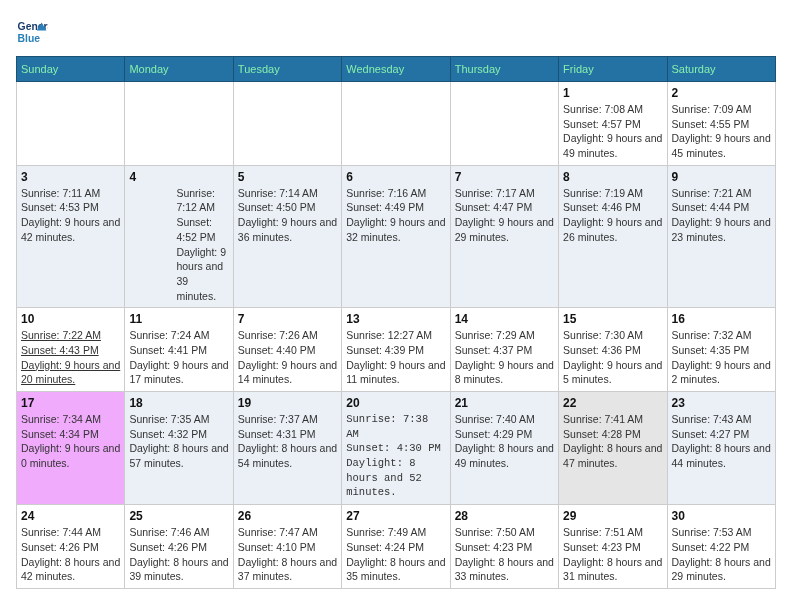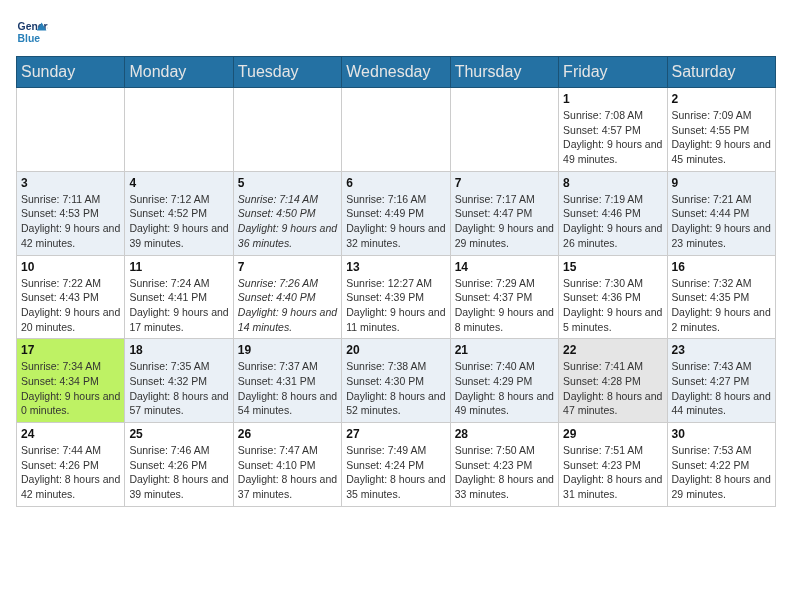--- a/index.html
+++ b/index.html
@@ -37,24 +37,24 @@
       font-size: 15px;
       color: #444;
     }
     .calendar {
       width: 100%;
       border-collapse: collapse;
       font-size: 11px;
     }
     .calendar th {
       background: #2471a3;
-      color: #e5e5e5;
+      color: #86efac;
       padding: 6px 4px;
       text-align: left;
-      font-size: 16px;
+      font-size: 11px;
       font-weight: normal;
       border: 1px solid #1a5276;
     }
     .calendar td {
       vertical-align: top;
       padding: 4px;
       border: 1px solid #ccc;
       background: #fff;
       width: 108px;
       min-height: 80px;
@@ -132,27 +132,27 @@
       </tr>
       <tr>
         <td style="background: rgb(234, 240, 246);">
           <div class="day-num">3</div>
           <div class="day-info" style="white-space: pre-line;">Sunrise: 7:11 AM
 Sunset: 4:53 PM
 Daylight: 9 hours and 42 minutes.</div>
         </td>
         <td style="background: rgb(234, 240, 246);">
           <div class="day-num">4</div>
-          <div class="day-info" style="white-space: pre-line;">Sunrise: 7:12 AM
+          <div class="day-info" style="white-space: pre-line; margin-left: 47px;">Sunrise: 7:12 AM
 Sunset: 4:52 PM
 Daylight: 9 hours and 39 minutes.</div>
         </td>
         <td style="background: rgb(234, 240, 246);">
           <div class="day-num">5</div>
-          <div class="day-info" style="white-space: pre-line; font-style: italic;">Sunrise: 7:14 AM
+          <div class="day-info" style="white-space: pre-line;">Sunrise: 7:14 AM
 Sunset: 4:50 PM
 Daylight: 9 hours and 36 minutes.</div>
         </td>
         <td style="background: rgb(234, 240, 246);">
           <div class="day-num">6</div>
           <div class="day-info" style="white-space: pre-line;">Sunrise: 7:16 AM
 Sunset: 4:49 PM
 Daylight: 9 hours and 32 minutes.</div>
         </td>
         <td style="background: rgb(234, 240, 246);">
@@ -170,33 +170,33 @@
         <td style="background: rgb(234, 240, 246);">
           <div class="day-num">9</div>
           <div class="day-info" style="white-space: pre-line;">Sunrise: 7:21 AM
 Sunset: 4:44 PM
 Daylight: 9 hours and 23 minutes.</div>
         </td>
       </tr>
       <tr>
         <td>
           <div class="day-num">10</div>
-          <div class="day-info" style="white-space: pre-line;">Sunrise: 7:22 AM
+          <div class="day-info" style="white-space: pre-line; text-decoration: underline;">Sunrise: 7:22 AM
 Sunset: 4:43 PM
 Daylight: 9 hours and 20 minutes.</div>
         </td>
         <td>
           <div class="day-num">11</div>
           <div class="day-info" style="white-space: pre-line;">Sunrise: 7:24 AM
 Sunset: 4:41 PM
 Daylight: 9 hours and 17 minutes.</div>
         </td>
         <td>
           <div class="day-num">7</div>
-          <div class="day-info" style="white-space: pre-line; font-style: italic;">Sunrise: 7:26 AM
+          <div class="day-info" style="white-space: pre-line;">Sunrise: 7:26 AM
 Sunset: 4:40 PM
 Daylight: 9 hours and 14 minutes.</div>
         </td>
         <td>
           <div class="day-num">13</div>
           <div class="day-info" style="white-space: pre-line;">Sunrise: 12:27 AM
 Sunset: 4:39 PM
 Daylight: 9 hours and 11 minutes.</div>
         </td>
         <td>
@@ -212,41 +212,41 @@
 Daylight: 9 hours and 5 minutes.</div>
         </td>
         <td>
           <div class="day-num">16</div>
           <div class="day-info" style="white-space: pre-line;">Sunrise: 7:32 AM
 Sunset: 4:35 PM
 Daylight: 9 hours and 2 minutes.</div>
         </td>
       </tr>
       <tr>
-        <td style="background: #bef264;">
+        <td style="background: #f0abfc;">
           <div class="day-num">17</div>
           <div class="day-info" style="white-space: pre-line;">Sunrise: 7:34 AM
 Sunset: 4:34 PM
 Daylight: 9 hours and 0 minutes.</div>
         </td>
         <td style="background: rgb(234, 240, 246);">
           <div class="day-num">18</div>
           <div class="day-info" style="white-space: pre-line;">Sunrise: 7:35 AM
 Sunset: 4:32 PM
 Daylight: 8 hours and 57 minutes.</div>
         </td>
         <td style="background: rgb(234, 240, 246);">
           <div class="day-num">19</div>
           <div class="day-info" style="white-space: pre-line;">Sunrise: 7:37 AM
 Sunset: 4:31 PM
 Daylight: 8 hours and 54 minutes.</div>
         </td>
         <td style="background: rgb(234, 240, 246);">
           <div class="day-num">20</div>
-          <div class="day-info" style="white-space: pre-line;">Sunrise: 7:38 AM
+          <div class="day-info" style="white-space: pre-line; font-family: Liberation Mono, monospace;">Sunrise: 7:38 AM
 Sunset: 4:30 PM
 Daylight: 8 hours and 52 minutes.</div>
         </td>
         <td style="background: rgb(234, 240, 246);">
           <div class="day-num">21</div>
           <div class="day-info" style="white-space: pre-line;">Sunrise: 7:40 AM
 Sunset: 4:29 PM
 Daylight: 8 hours and 49 minutes.</div>
         </td>
         <td style="background: #e5e5e5;">

